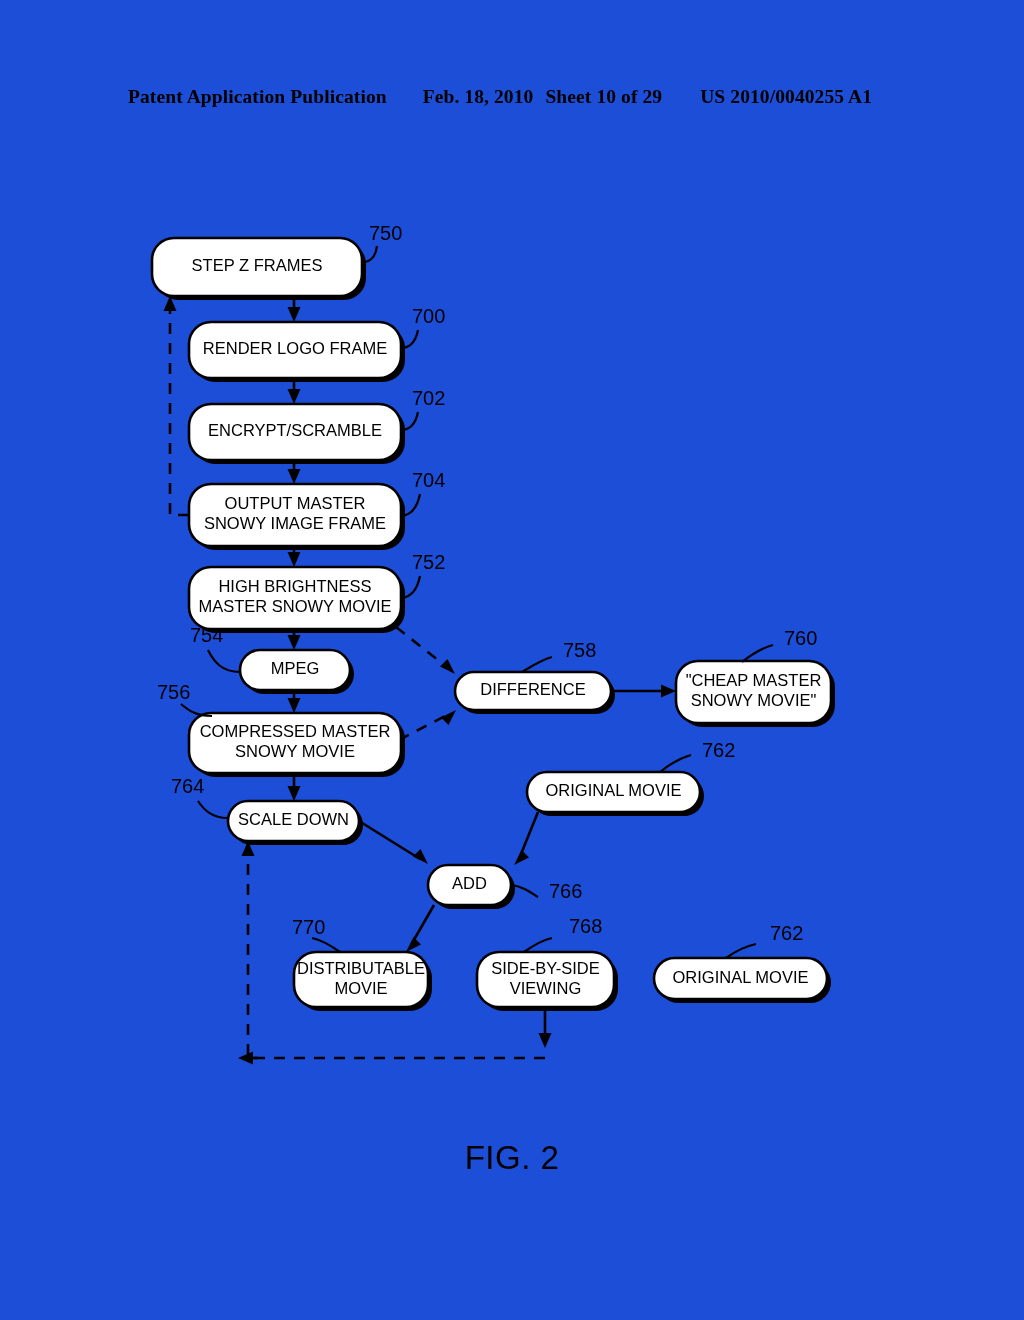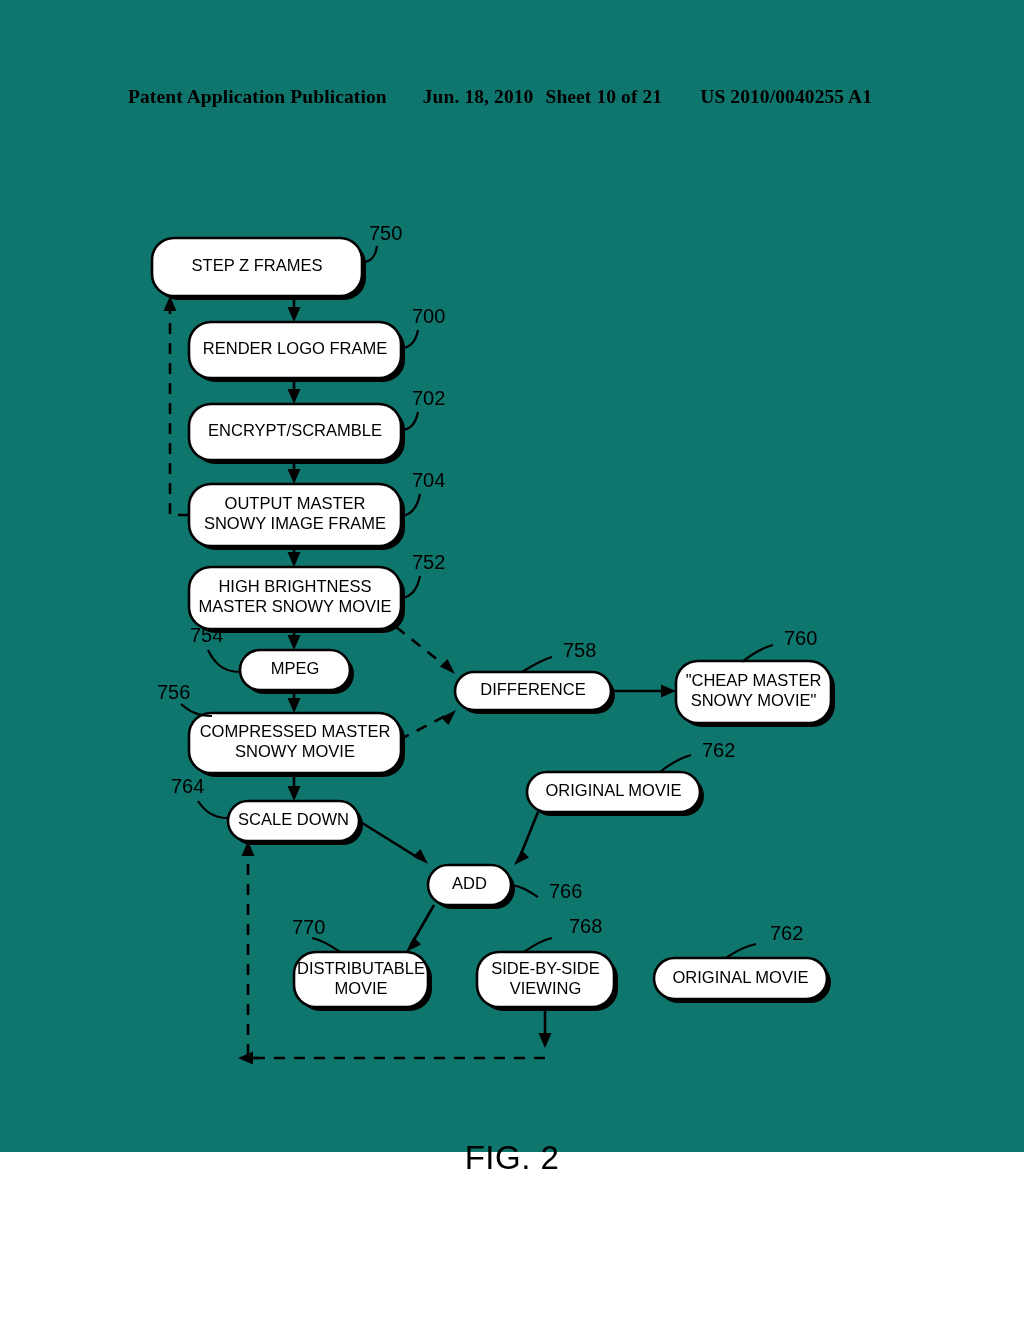--- a/index.html
+++ b/index.html
@@ -11,22 +11,22 @@
     width: 1024px;
     height: 1320px;
     font-family: "Liberation Sans", sans-serif;
     color: #000000;
     position: relative;
     overflow: hidden;
   }
   .page {
     position: relative;
     width: 1024px;
-    height: 1152px;
-    background: #0f766e;
+    height: 1320px;
+    background: #1d4ed8;
   }
   
   .pub-header {
     position: absolute;
     top: 86px;
     left: 128px;
     width: 768px;
     font-family: "Liberation Serif", serif;
     font-weight: bold;
     font-size: 19.5px;
@@ -100,22 +100,22 @@
     letter-spacing: 0.5px;
   }
 </style>
 </head>
 <body>
 
 <div class="page">
 
   <div class="pub-header">
     <span class="h-title">Patent Application Publication</span>
-    <span class="h-date">Jun. 18, 2010</span>
-    <span class="h-sheet">Sheet 10 of 21</span>
+    <span class="h-date">Feb. 18, 2010</span>
+    <span class="h-sheet">Sheet 10 of 29</span>
     <span class="h-num">US 2010/0040255 A1</span>
   </div>
 
   <svg id="figure-svg" viewBox="0 0 1024 1320">
     <g id="edge-layer">
         <g>
           <path d="M 294,296 L 294,314" class="edge-solid" stroke-linecap="butt"></path>
           <polygon points="294,322 287.5,307 300.5,307" class="arrow-head"></polygon>
         </g>
         <g>

